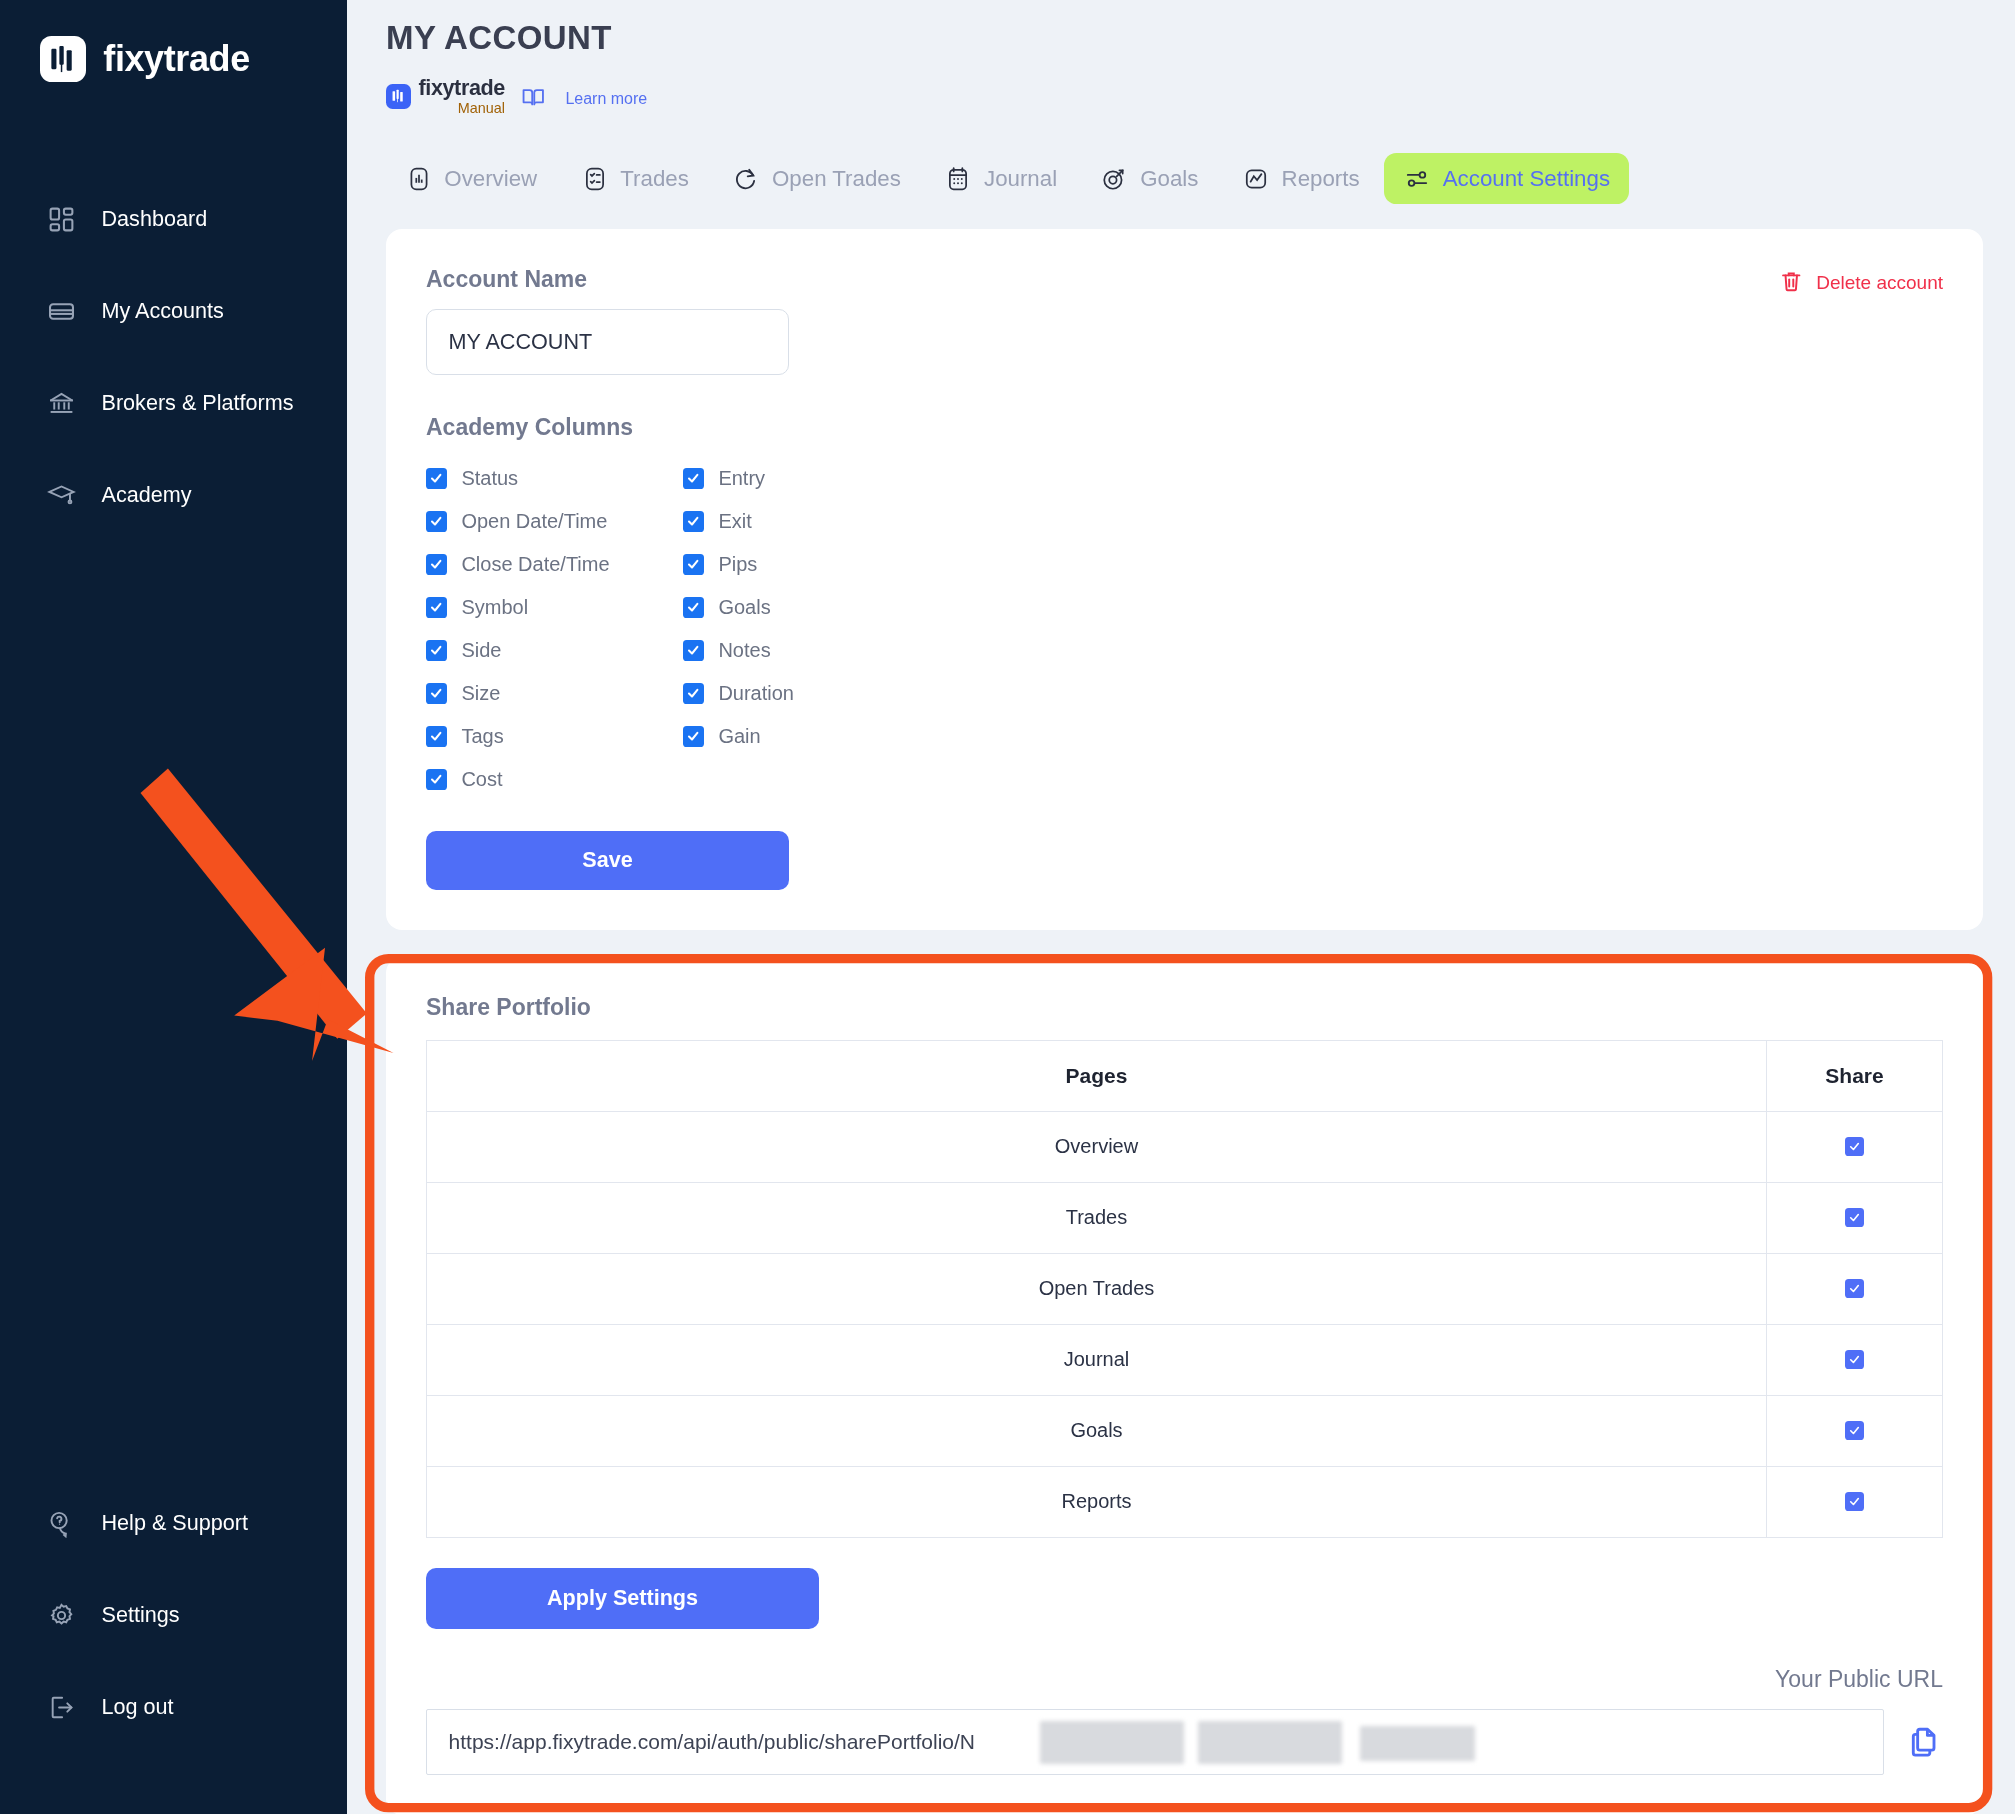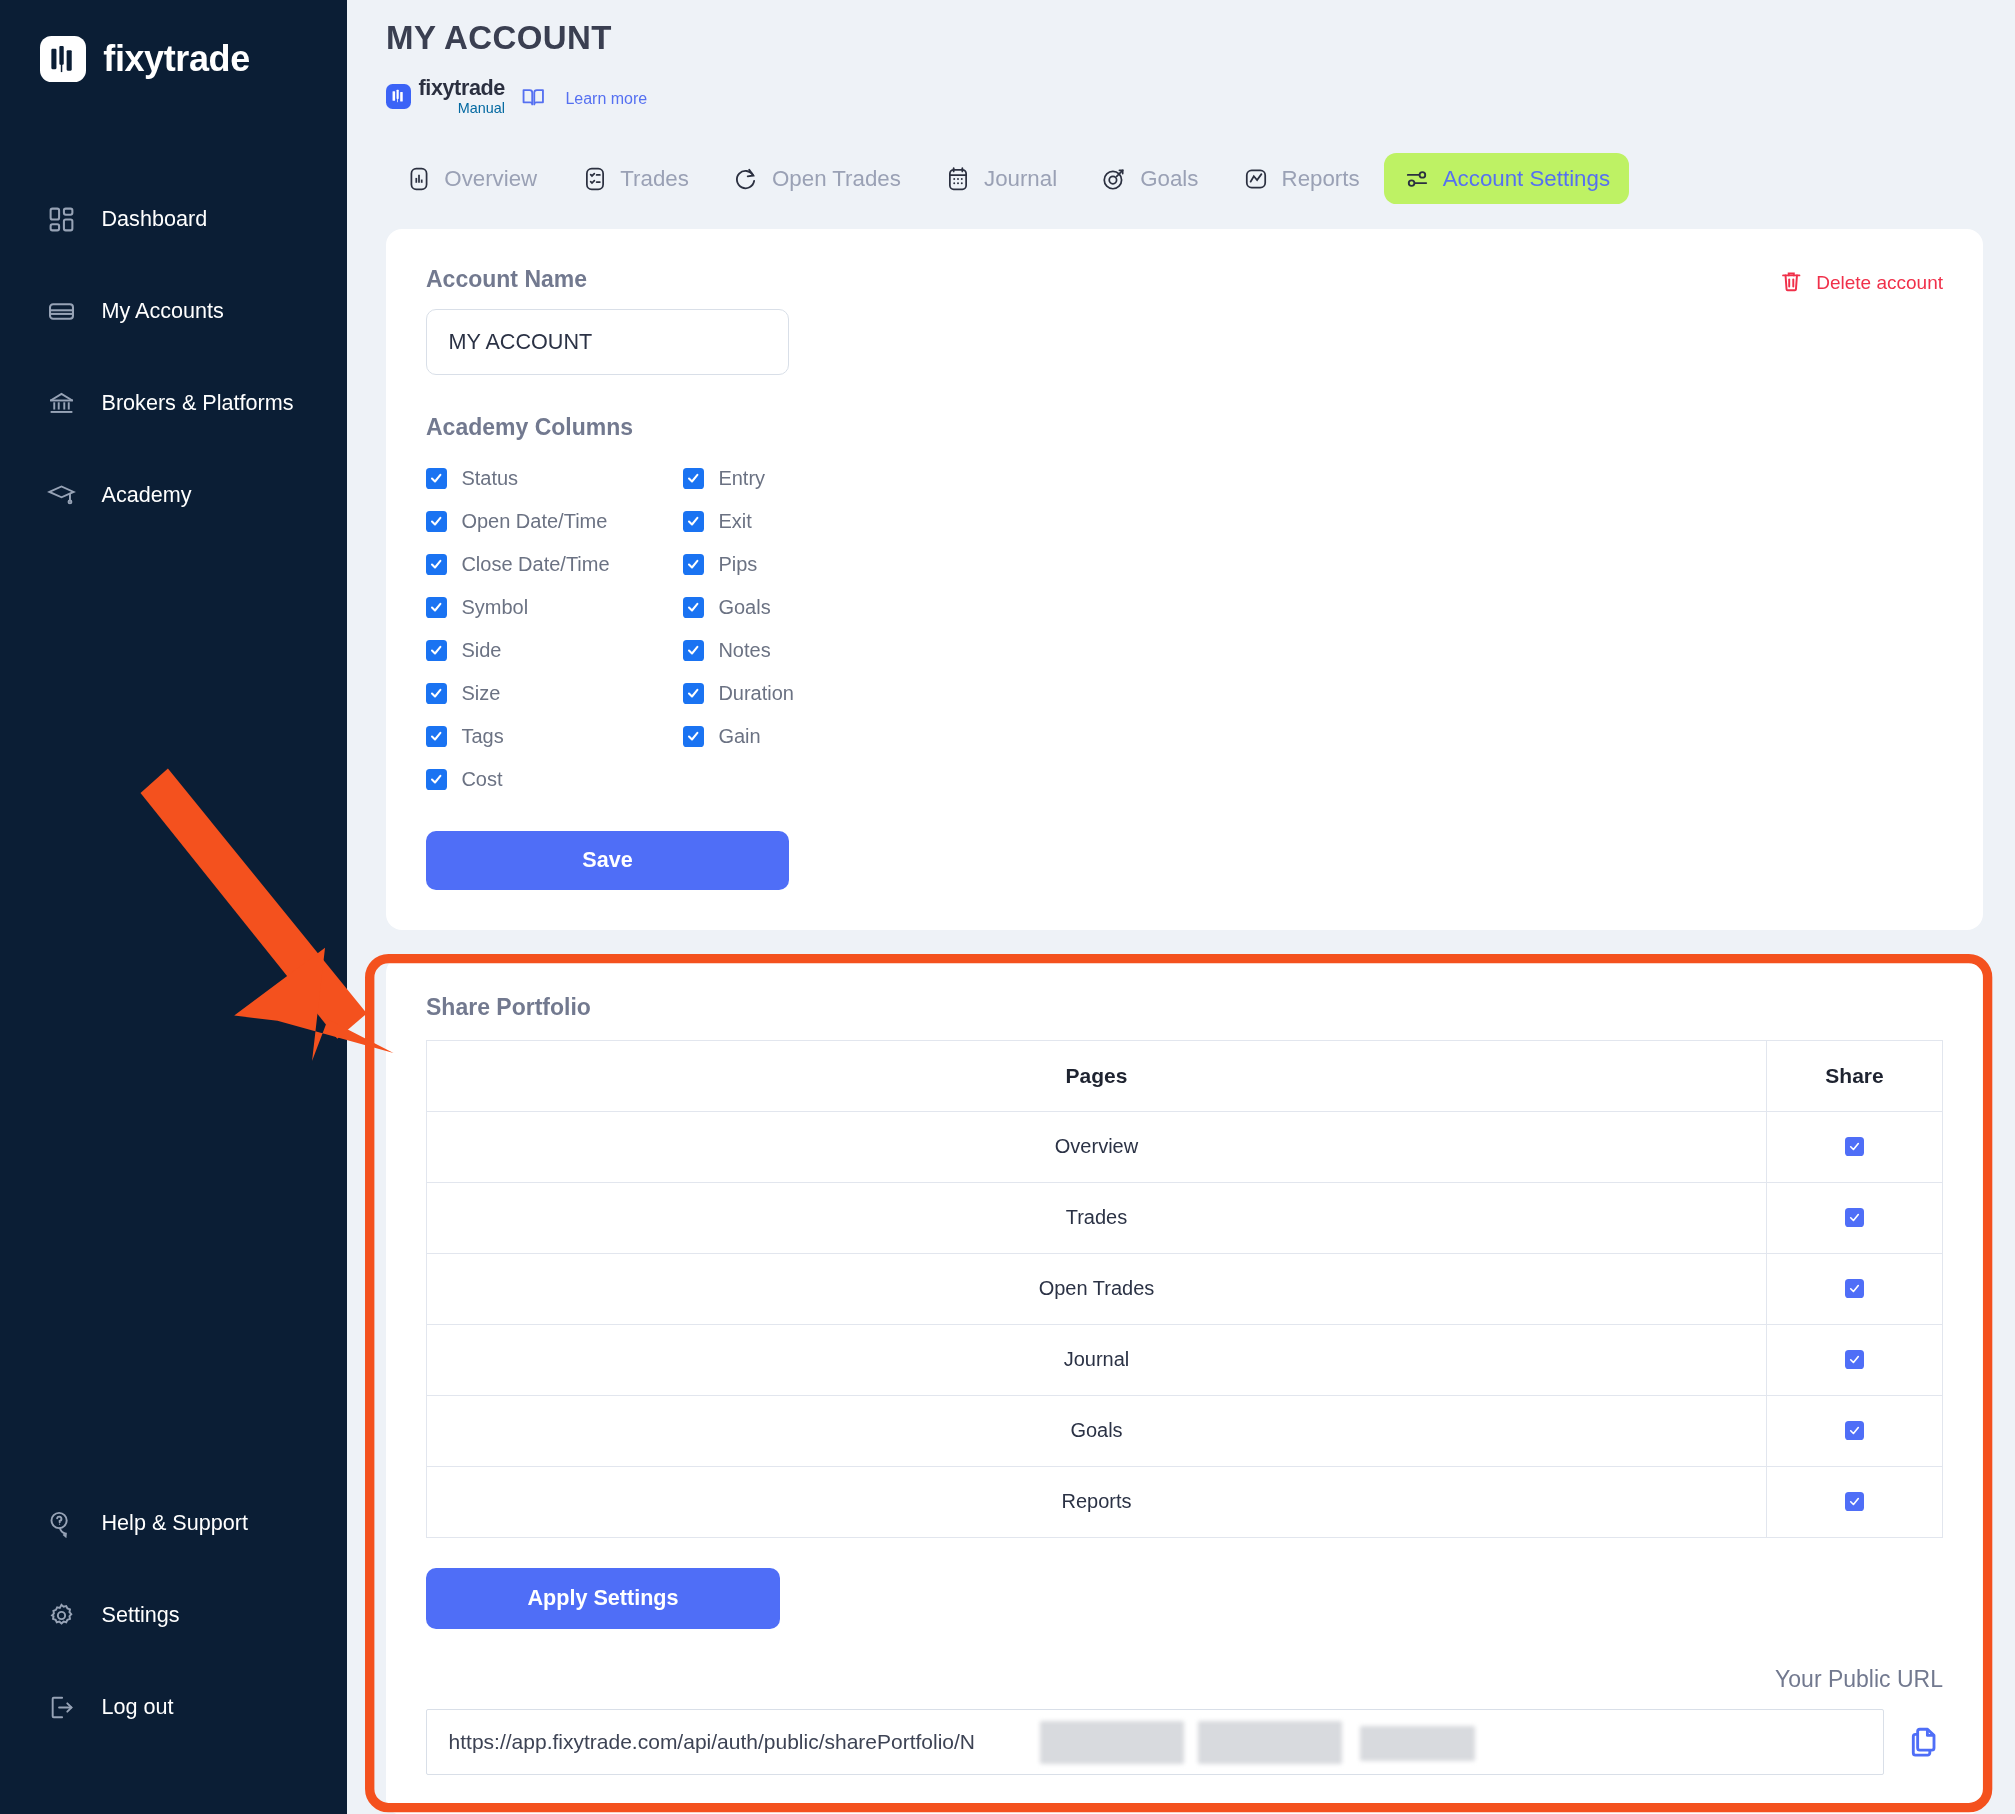--- a/index.html
+++ b/index.html
@@ -42,21 +42,21 @@
   
   .main { flex: 1 1 auto; height: 1815px; background: #eef2f7; position: relative; padding: 0 32px 0 39px; }
 
   .page-title { font-size: 33px; font-weight: 700; color: #3a3f51; letter-spacing: 0.4px; padding-top: 19px; }
 
   .manual-row { display: flex; align-items: flex-end; gap: 16px; margin-top: 20px; }
   .manual-badge { display: flex; align-items: center; gap: 8px; }
   .manual-mark { width: 24.5px; height: 24.5px; border-radius: 6.5px; background: #3b63f6; display:flex; align-items:center; justify-content:center; }
   .manual-text { display:flex; flex-direction: column; align-items: flex-end; line-height: 1; }
   .manual-text .mt1 { font-size: 21.6px; font-weight: 700; color: #2b3040; letter-spacing: -0.4px; }
-  .manual-text .mt2 { font-size: 14.4px; color: #0369a1; margin-top: 2.9px; }
+  .manual-text .mt2 { font-size: 14.4px; color: #a16207; margin-top: 2.9px; }
   .learn-more { display:flex; align-items:center; gap: 20px; color: #5570f1; font-size: 16px; font-weight: 500; cursor:pointer; padding-bottom: 2.2px;}
 
   .tabs { display: flex; align-items: center; gap: 5.8px; margin-top: 37px; }
   .tab {
     display: flex; align-items: center; gap: 12.3px;
     padding: 12.3px 19px; border-radius: 12.3px;
     color: #9aa1b5; font-size: 22.3px; cursor: pointer; white-space: nowrap;
   }
   .tab .tab-ico { width: 27px; height: 27px; flex: 0 0 27px; display:flex; align-items:center; justify-content:center;}
   .tab.active { background: #bef264; color: #5570f1; }
@@ -93,21 +93,21 @@
   }
   .chk svg { display: block; }
   .chk-label { font-size: 20px; color: #6b7283; }
 
   .btn-primary {
     margin-top: 30px; width: 363px; height: 59px; border-radius: 10px;
     background: #4f6ef7; color: #fff; font-size: 21.6px; font-weight: 700;
     display: flex; align-items: center; justify-content: center; cursor: pointer;
     border: none;
   }
-  .btn-apply { width: 354px; height: 61px; }
+  .btn-apply { width: 393px; height: 61px; }
 
   
   .share-table { margin-top: 19px; width: 100%; border-collapse: collapse; }
   .share-table th, .share-table td {
     border: 1.4px solid #e2e6ee; text-align: center;
   }
   .share-table th { height: 71px; font-size: 21px; font-weight: 700; color: #1e2330; }
   .share-table td { height: 71px; font-size: 20px; color: #2b3245; font-weight: 400; }
   .col-share { width: 176px; }
   .chk-sm {

